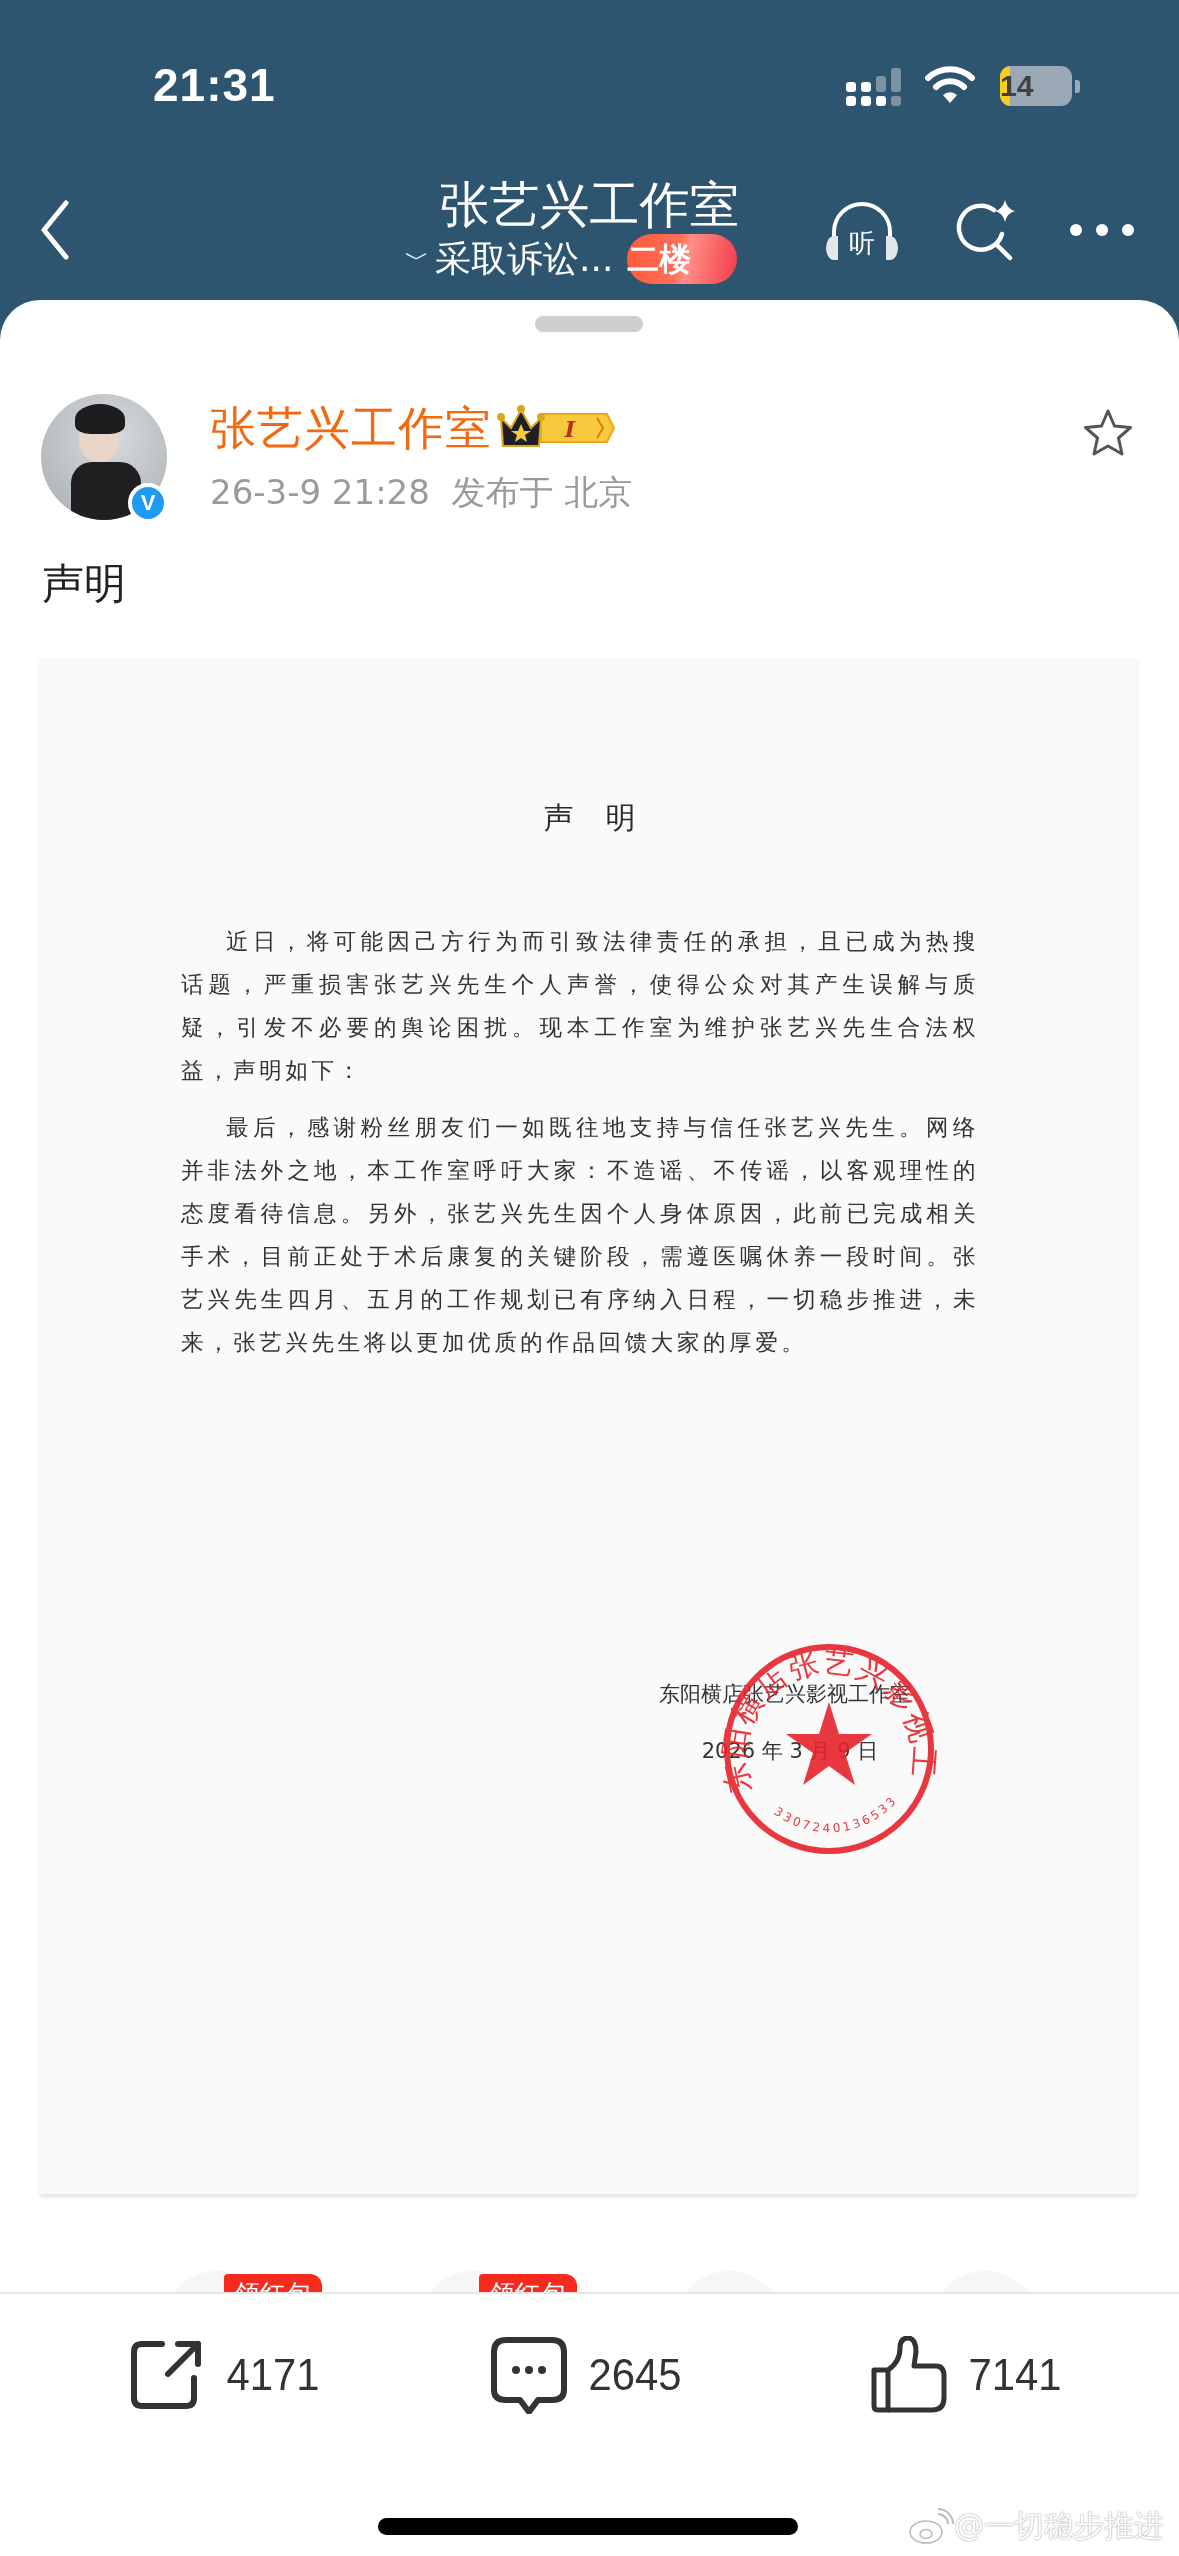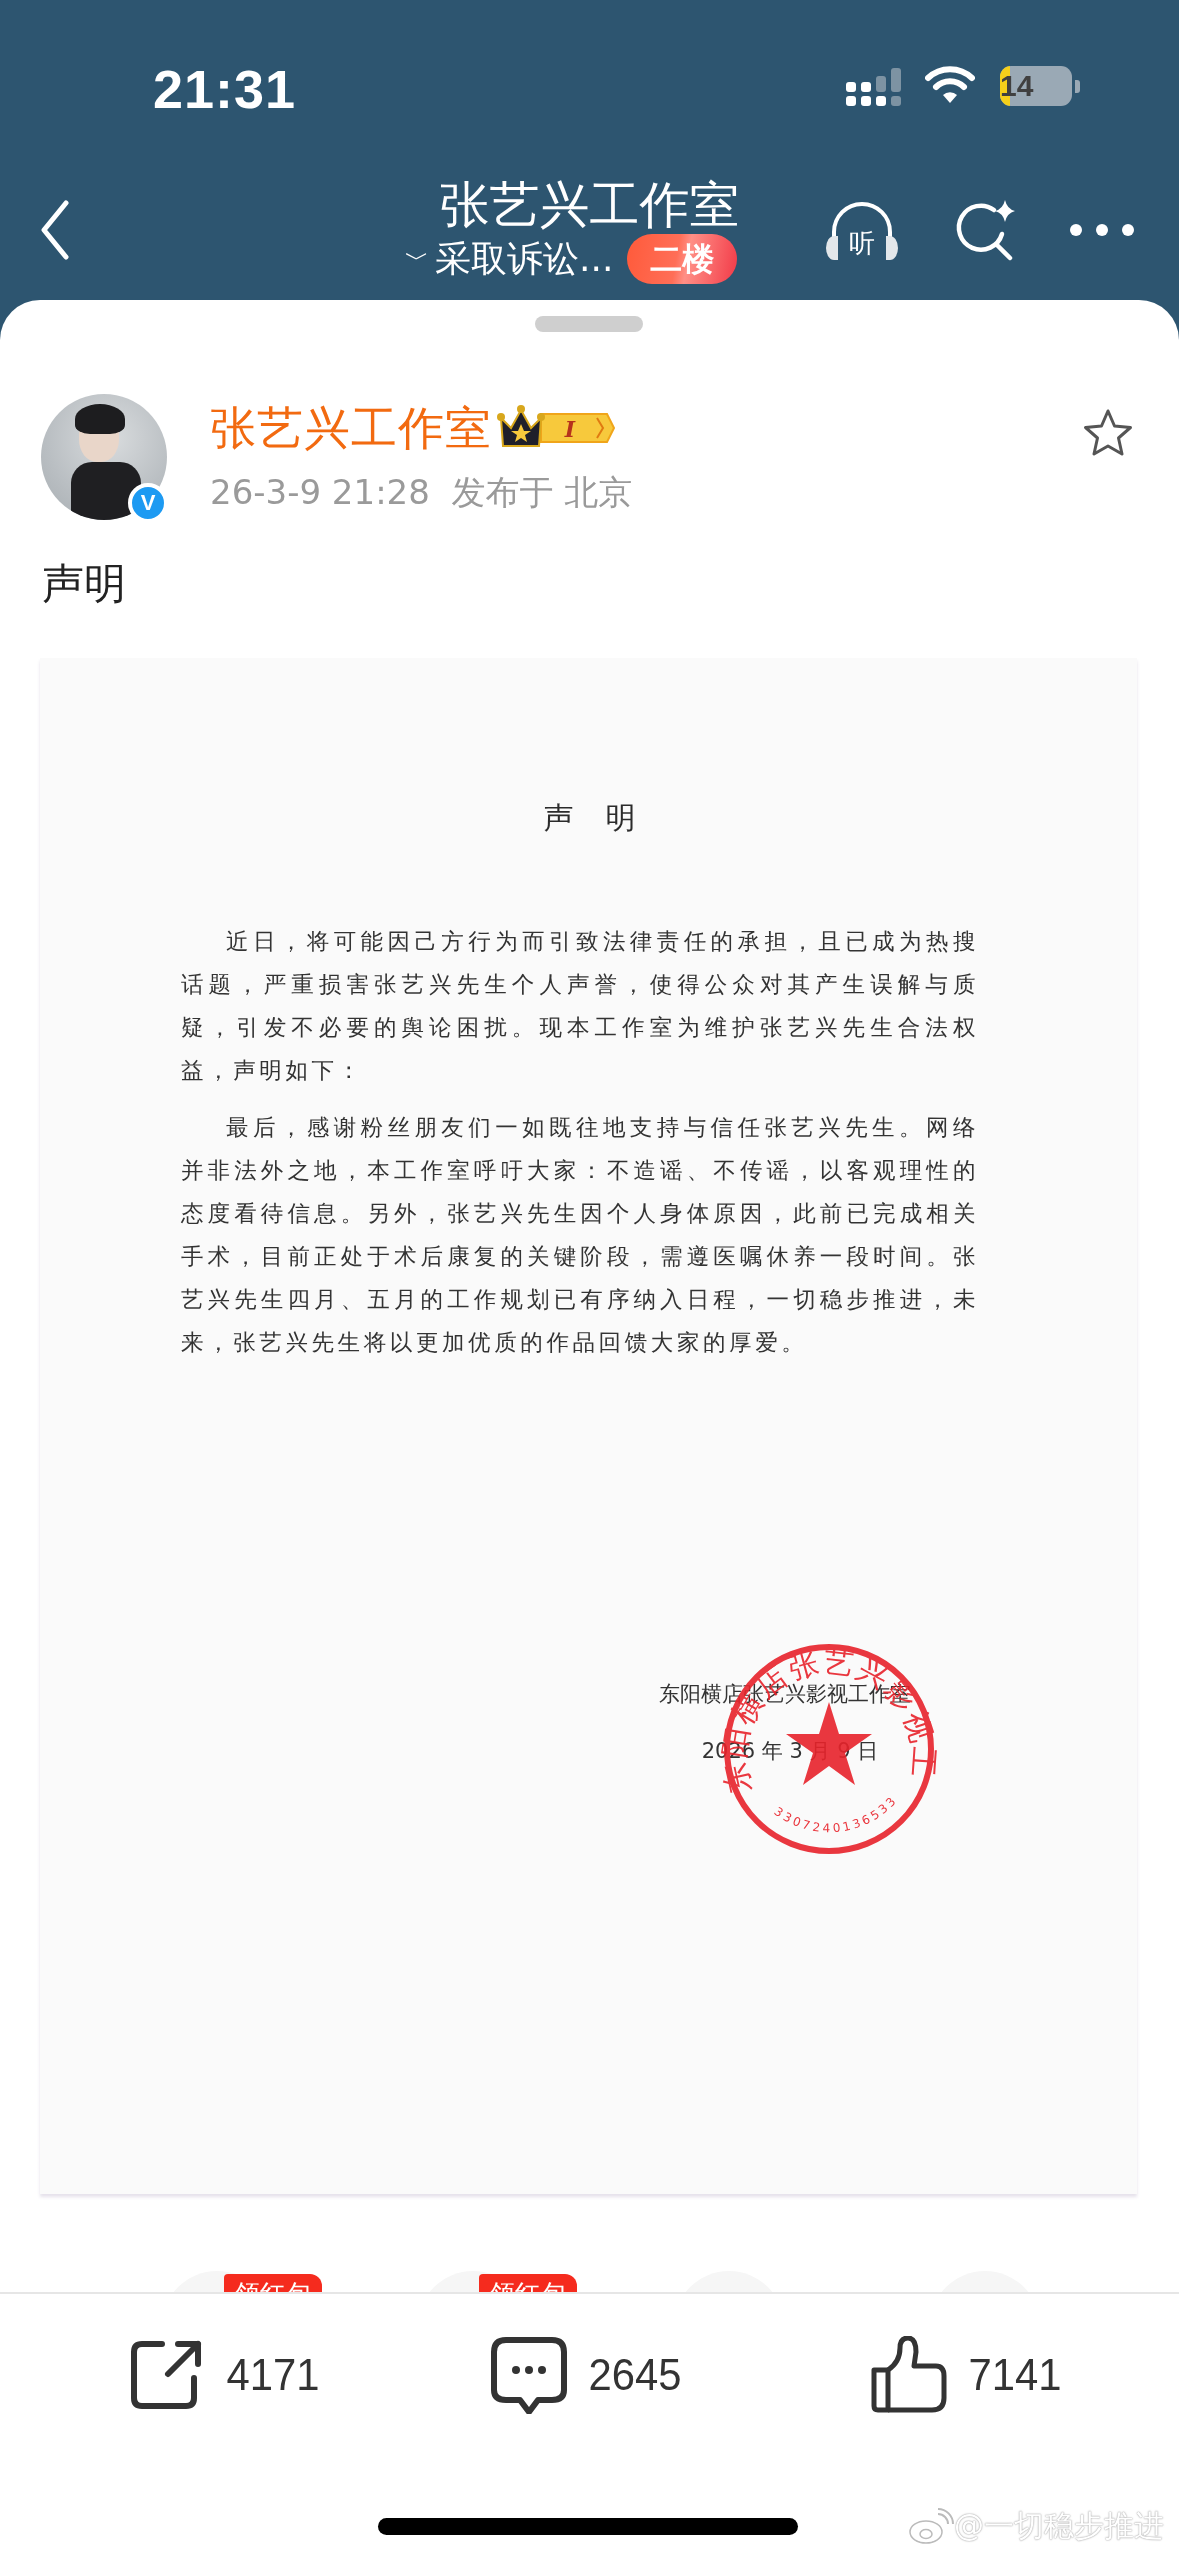--- a/index.html
+++ b/index.html
@@ -7,21 +7,21 @@
   body {
     position: relative;
     background: #2d5570;
     font-family: "DejaVu Sans", "Liberation Sans", sans-serif;
     color: #222;
   }
   .abs { position: absolute; }
 
   
   .status-time {
-    left: 153px; top: 58px; font-size: 54px; font-weight: 700; color: #fff;
+    left: 153px; top: 58px; font-size: 46px; font-weight: 700; color: #fff;
     font-family: "Liberation Sans", sans-serif; letter-spacing: 1px;
   }
   .signal { left: 846px; top: 66px; width: 60px; height: 42px; }
   .wifi { left: 925px; top: 64px; width: 50px; height: 42px; }
   .battery {
     left: 1000px; top: 66px; width: 72px; height: 40px; border-radius: 11px;
     background: #9aa9b5; overflow: hidden;
   }
   .battery .level { position:absolute; left:0; top:0; bottom:0; width:10px; background:#f5cf1a; }
   .battery .num {
@@ -37,21 +37,21 @@
     font-size: 50px; color: #fff; font-weight: 500;
   }
   .nav-sub {
     left: 405px; top: 234px; height: 50px; display: flex; align-items: center;
     color: #fff; font-size: 36px;
   }
   .nav-sub .chev { font-size: 24px; margin-right: 6px; }
   .floor-badge {
     margin-left: 14px; height: 50px; width: 110px; border-radius: 25px;
     background: linear-gradient(100deg, #ff5a3a 0%, #ff6e57 45%, #ff8f86 55%, #f23a48 100%);
-    color:#fff; font-size: 32px; font-weight: 700; text-align: center; line-height: 50px;
+    color:#fff; font-size: 32px; font-weight: 700; text-align: left; line-height: 50px;
   }
   .listen-btn { left: 822px; top: 196px; width: 80px; height: 70px; }
   .search-btn { left: 950px; top: 196px; width: 70px; height: 70px; }
   .more-btn { left: 1068px; top: 212px; width: 68px; height: 36px; }
 
   
   .sheet {
     left: 0; top: 300px; width: 1179px; height: 2256px; background: #fff;
     border-radius: 40px 40px 0 0;
   }

